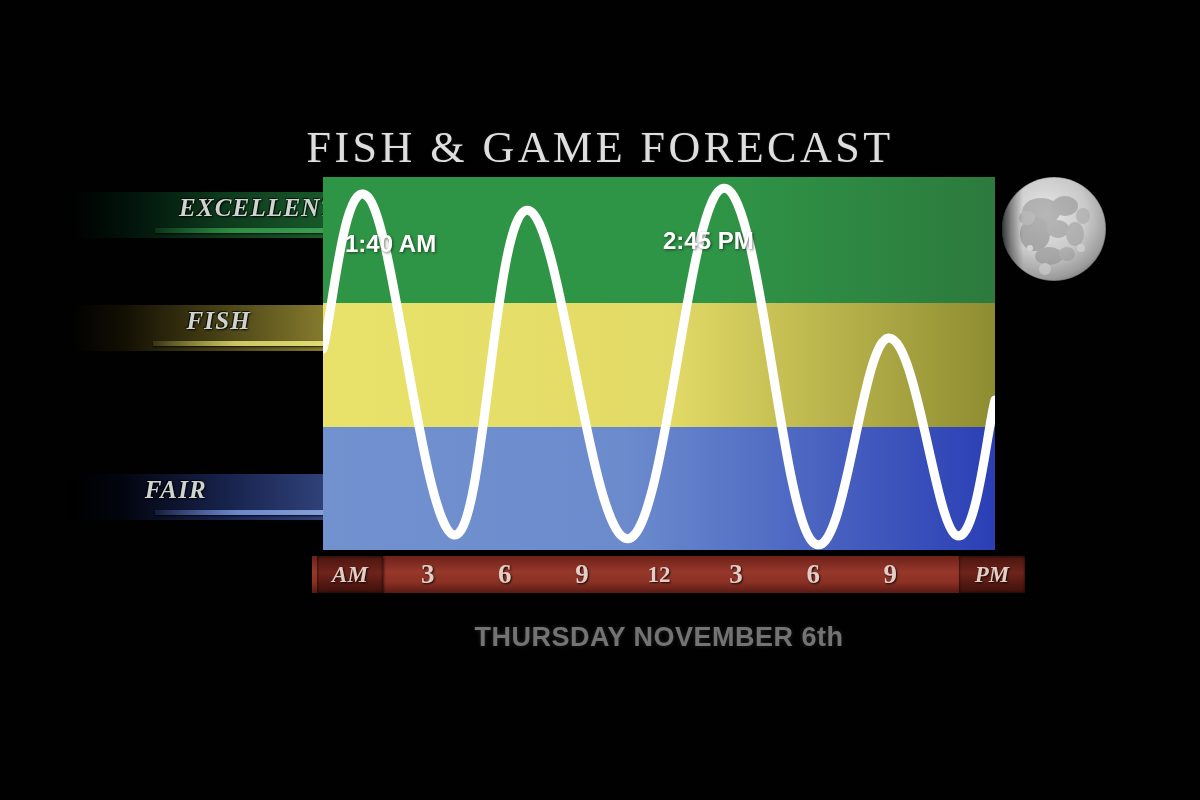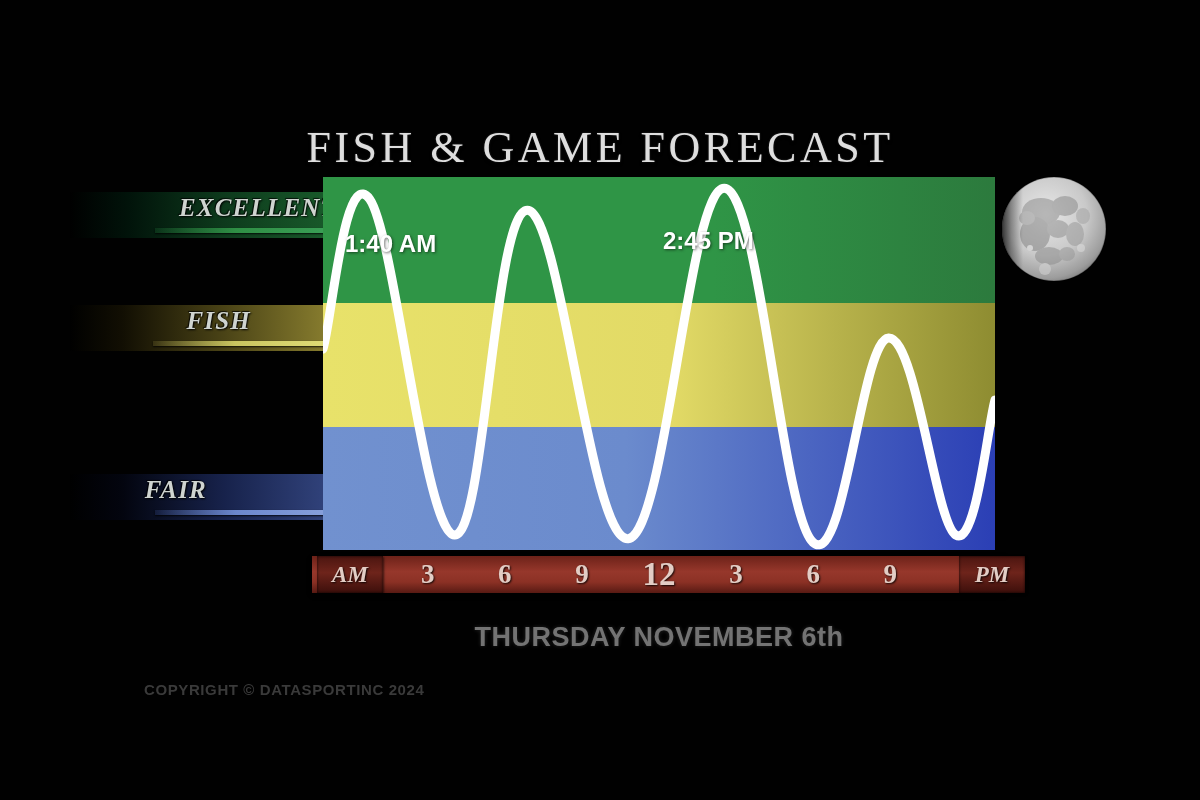--- a/index.html
+++ b/index.html
@@ -137,21 +137,21 @@
     text-shadow:1px 1px 2px rgba(0,0,0,.85);
     text-align:right;
   }
   .tick.ampm{
     font-style:italic;
     font-size:23px;
     background:linear-gradient(to bottom,#4b1510 0%,#6e241b 45%,#3d0f0b 100%);
     box-shadow:inset 0 0 3px rgba(0,0,0,.8), 1px 1px 2px rgba(0,0,0,.6);
     width:66px;
   }
-  .tick.twelve{ font-size:33px; }
+  .tick.twelve{ font-size:23px; }
 
   
   #date{
     position:absolute; left:323px; top:622px; width:672px;
     text-align:center;
     font-size:27px; font-weight:bold;
     letter-spacing:.5px;
     color:#737373;
     text-shadow:0 0 4px rgba(255,255,255,.15);
     white-space:nowrap;
@@ -217,21 +217,20 @@
       <div class="tick" style="left: 231.333px; width: 77.1111px;">9</div>
       <div class="tick twelve" style="left: 308.444px; width: 77.1111px;">12</div>
       <div class="tick" style="left: 385.556px; width: 77.1111px;">3</div>
       <div class="tick" style="left: 462.667px; width: 77.1111px;">6</div>
       <div class="tick" style="left: 539.778px; width: 77.1111px;">9</div>
       <div class="tick ampm" style="left: 623px; margin-left: 24px;">PM</div>
     </div>
 
   <div id="date">THURSDAY NOVEMBER 6th</div>
 
-  <div id="copyright">COPYRIGHT © DATASPORTINC 2024</div>
 
   <svg id="moon" viewBox="0 0 114 114">
     <defs>
       <radialGradient id="moonBase" cx="42%" cy="36%" r="72%">
         <stop offset="0%" stop-color="#e8e8e8"></stop>
         <stop offset="55%" stop-color="#c9c9c9"></stop>
         <stop offset="85%" stop-color="#9d9d9d"></stop>
         <stop offset="100%" stop-color="#6f6f6f"></stop>
       </radialGradient>
       <linearGradient id="termin" x1="0" y1="0" x2="1" y2="0">

